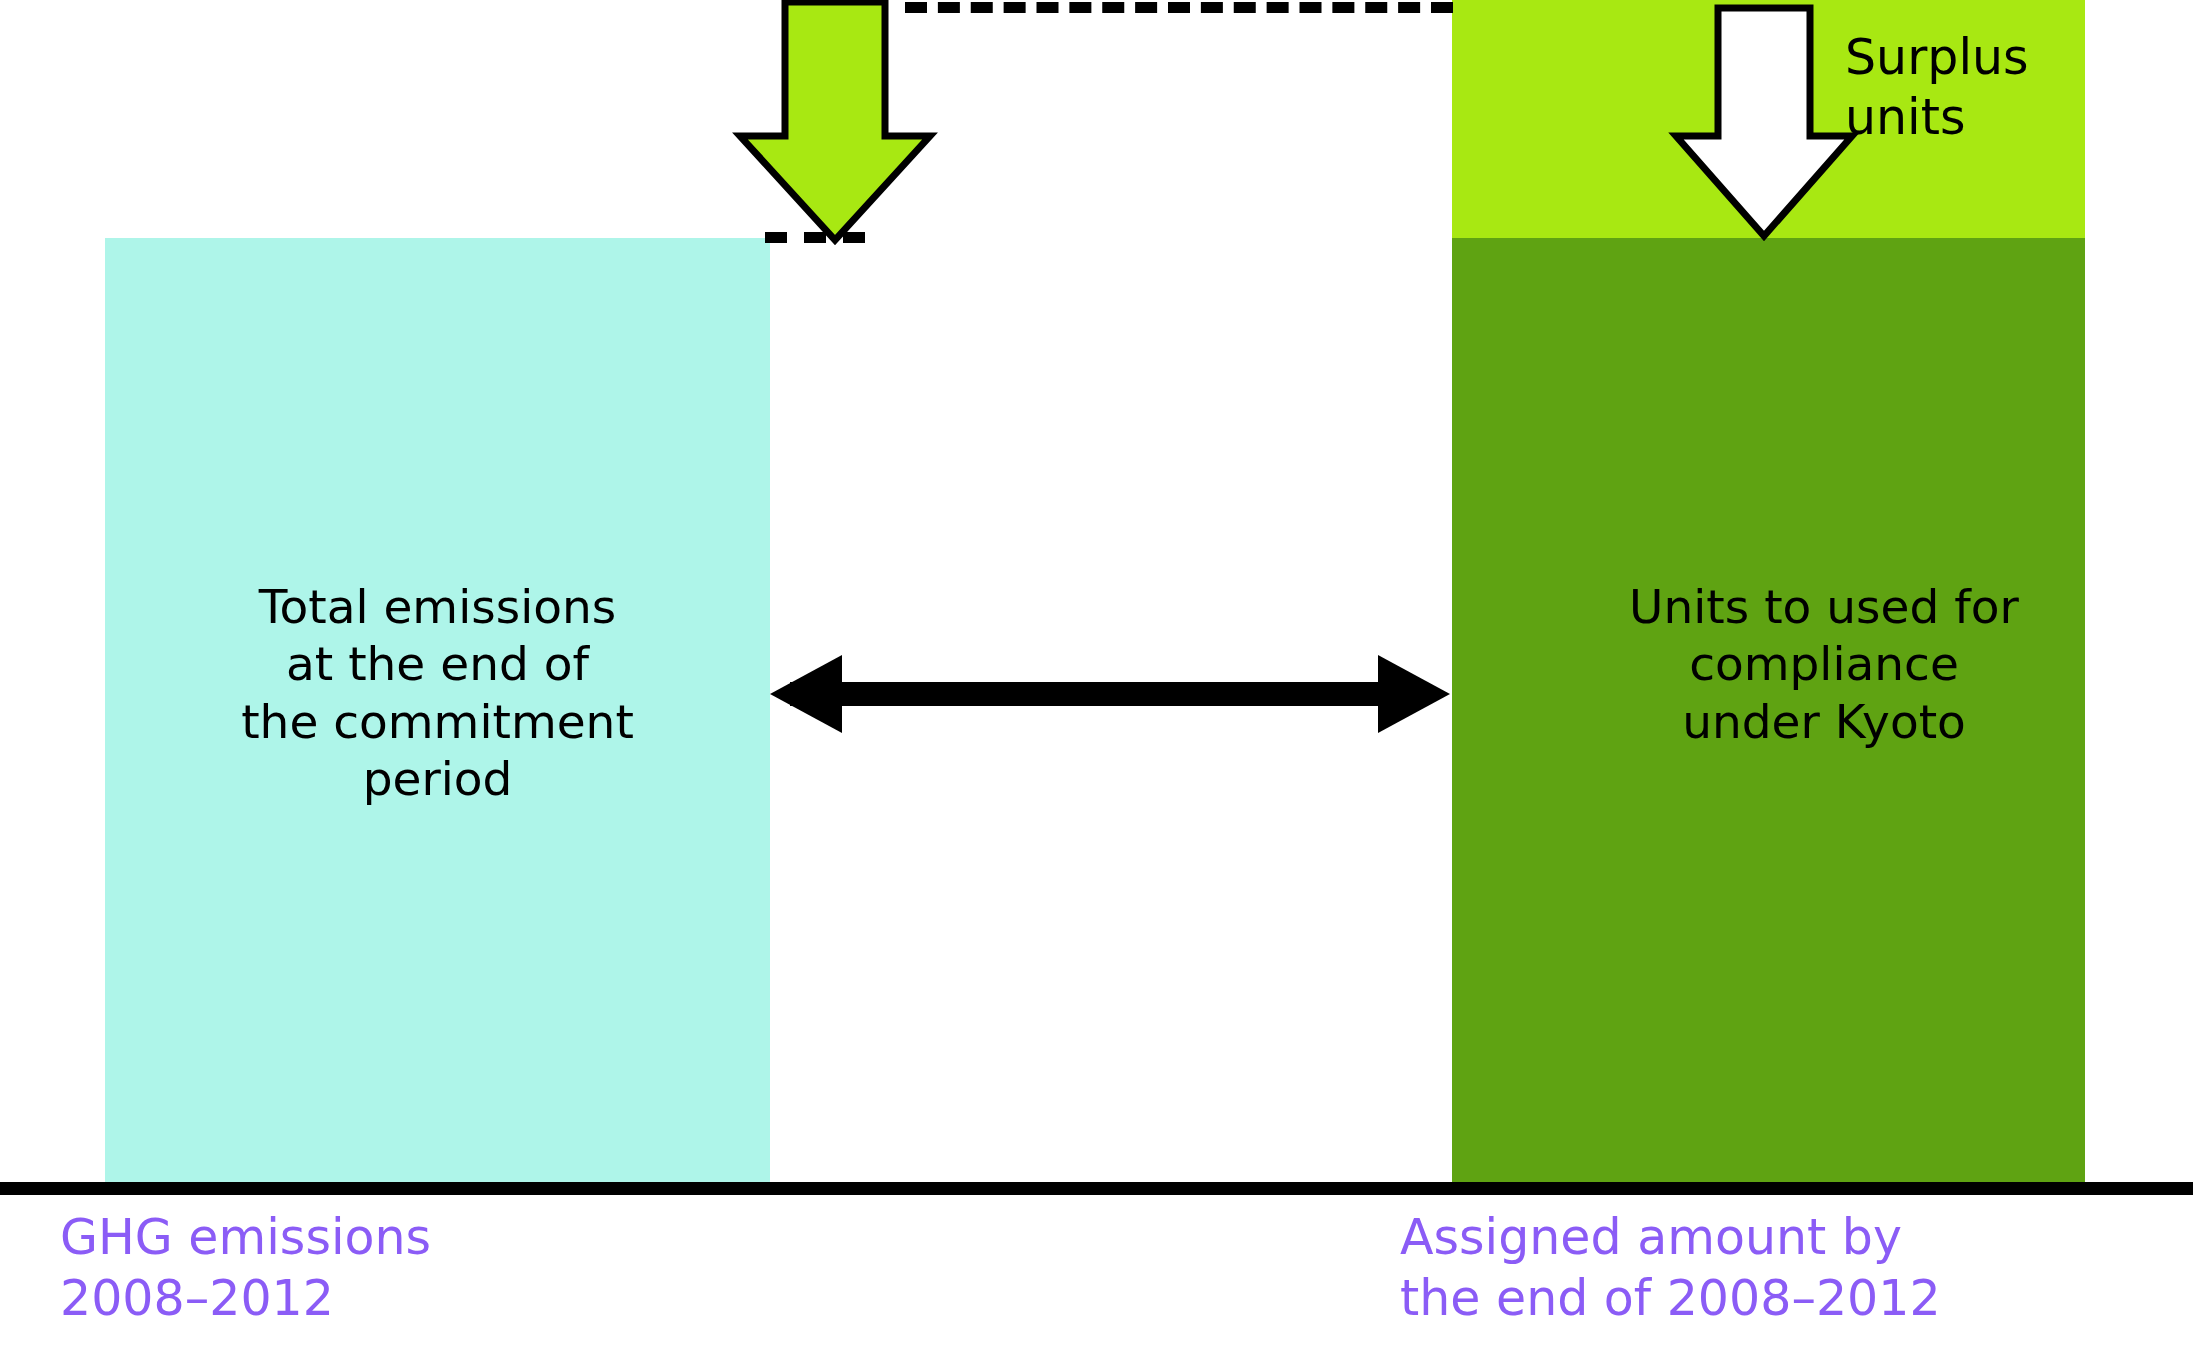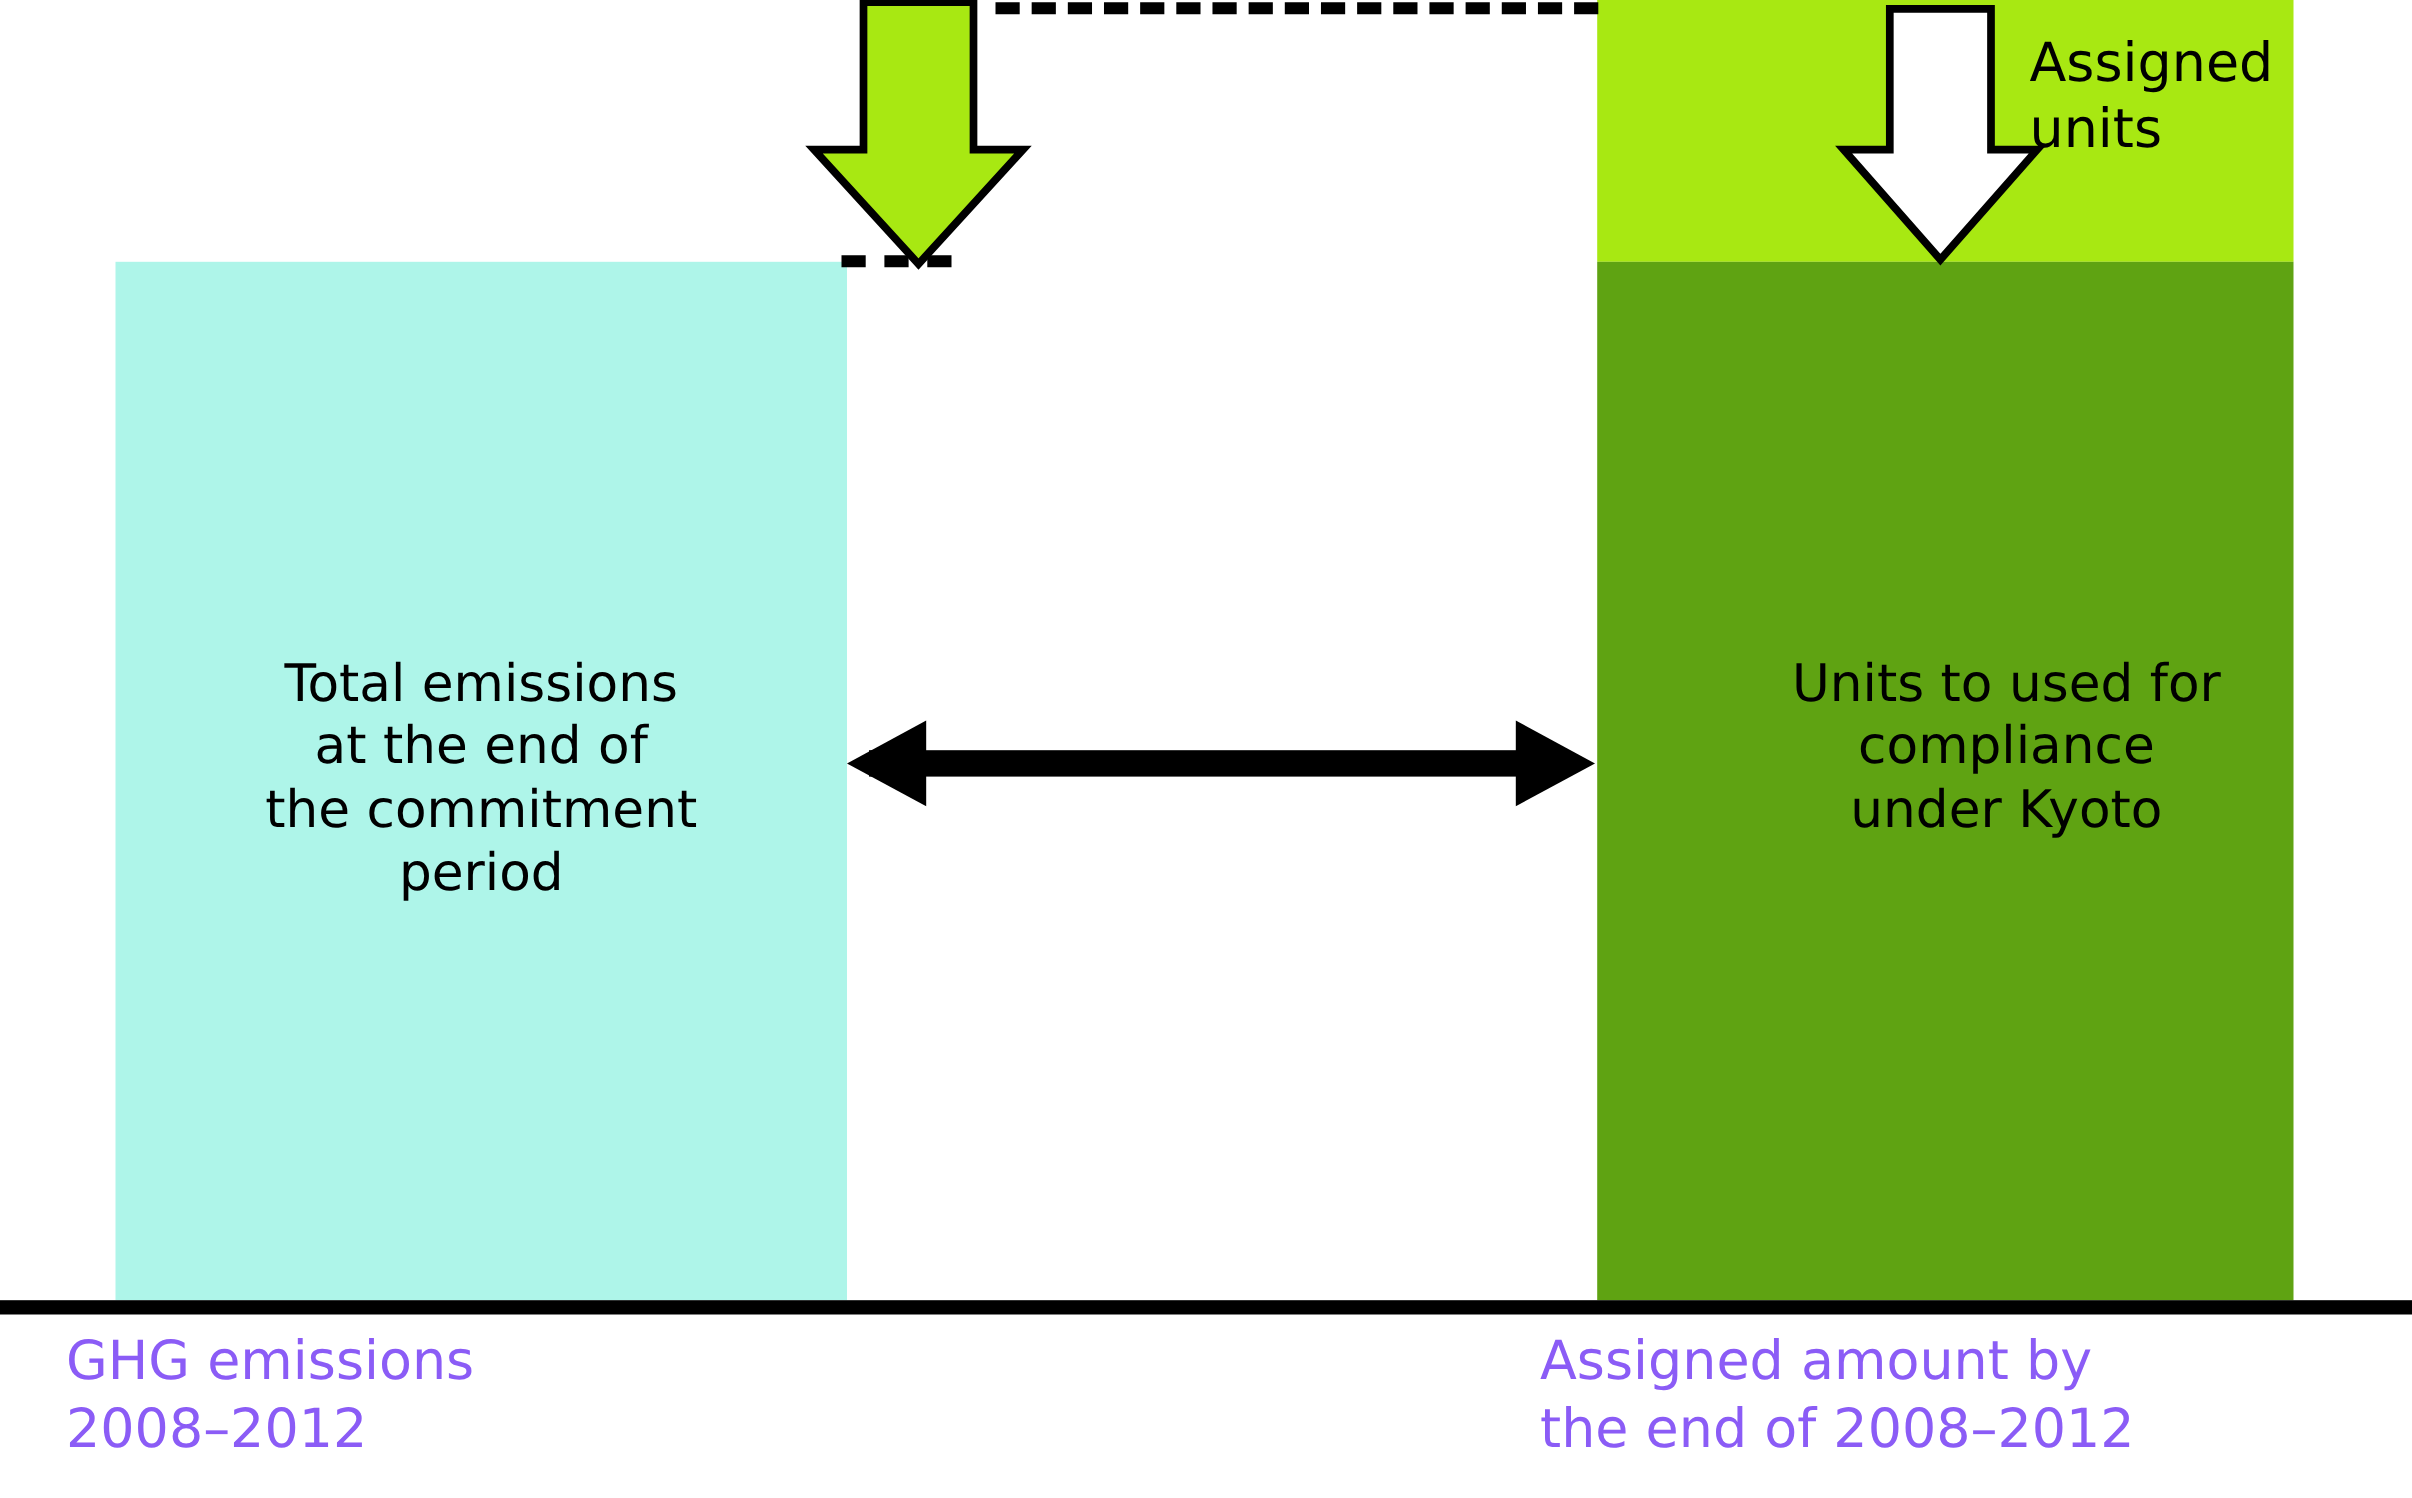--- a/index.html
+++ b/index.html
@@ -73,21 +73,20 @@
 
   
   .bar-label {
     position: absolute;
     text-align: center;
     color: #000000;
     font-size: 47px;
     line-height: 1.22;
     font-family: "DejaVu Sans", sans-serif;
     white-space: pre-line;
-    margin-top: 15px;
   }
   #label-emissions {
     left: 105px;
     top: 578px;
     width: 665px;
   }
   #label-compliance {
     left: 1452px;
     top: 578px;
     width: 744px;
@@ -175,21 +174,21 @@
   <div class="bar-label" id="label-emissions">Total emissions
 at the end of
 the commitment
 period</div>
 
   <div class="bar-label" id="label-compliance">Units to used for
 compliance
 under Kyoto</div>
 
 
-  <div id="label-surplus">Assigned
+  <div id="label-surplus">Surplus
 units</div>
 
   <div class="axis-label" id="axis-label-left">GHG emissions
 2008–2012</div>
 
   <div class="axis-label" id="axis-label-right">Assigned amount by
 the end of 2008–2012</div>
 
 </div>
 

